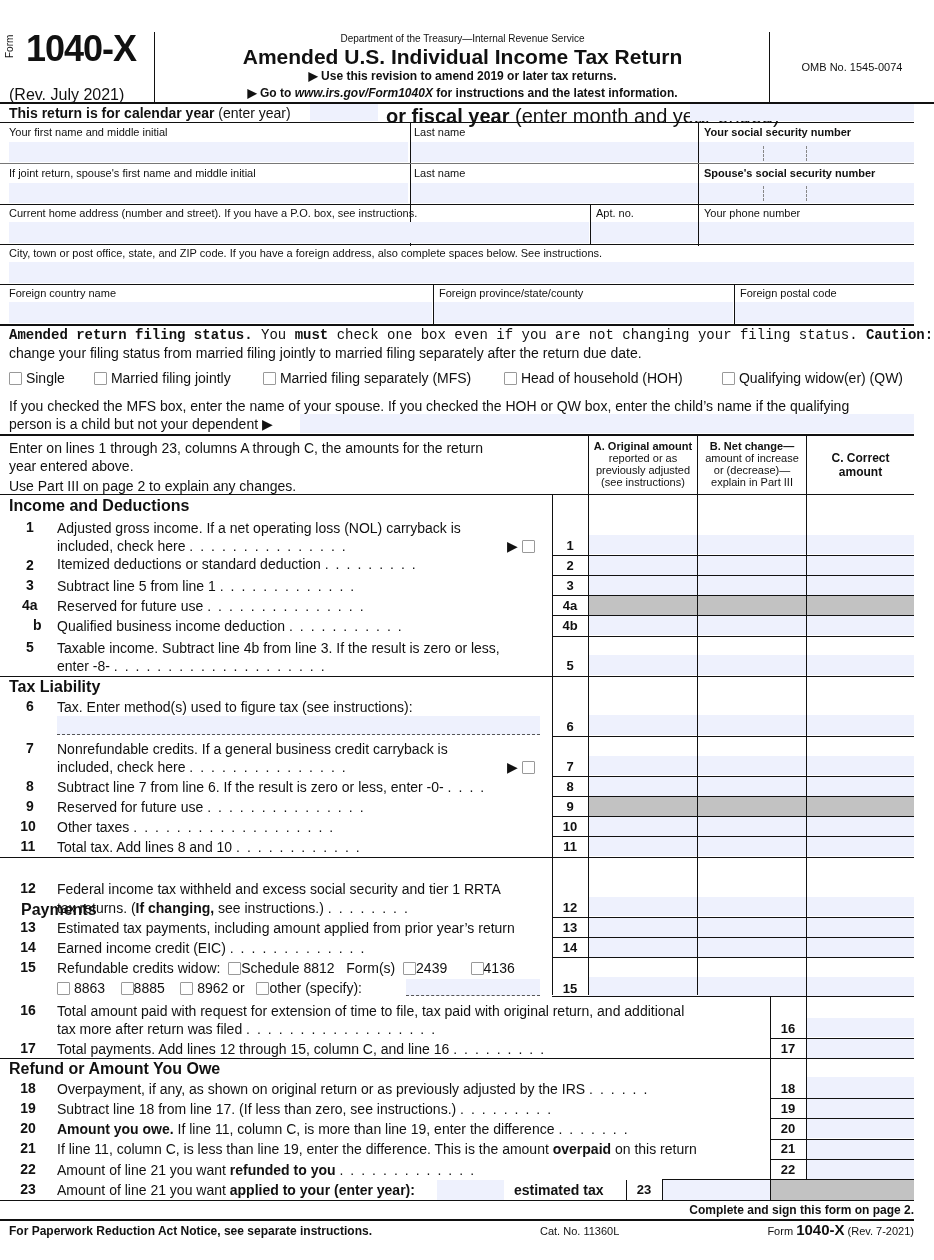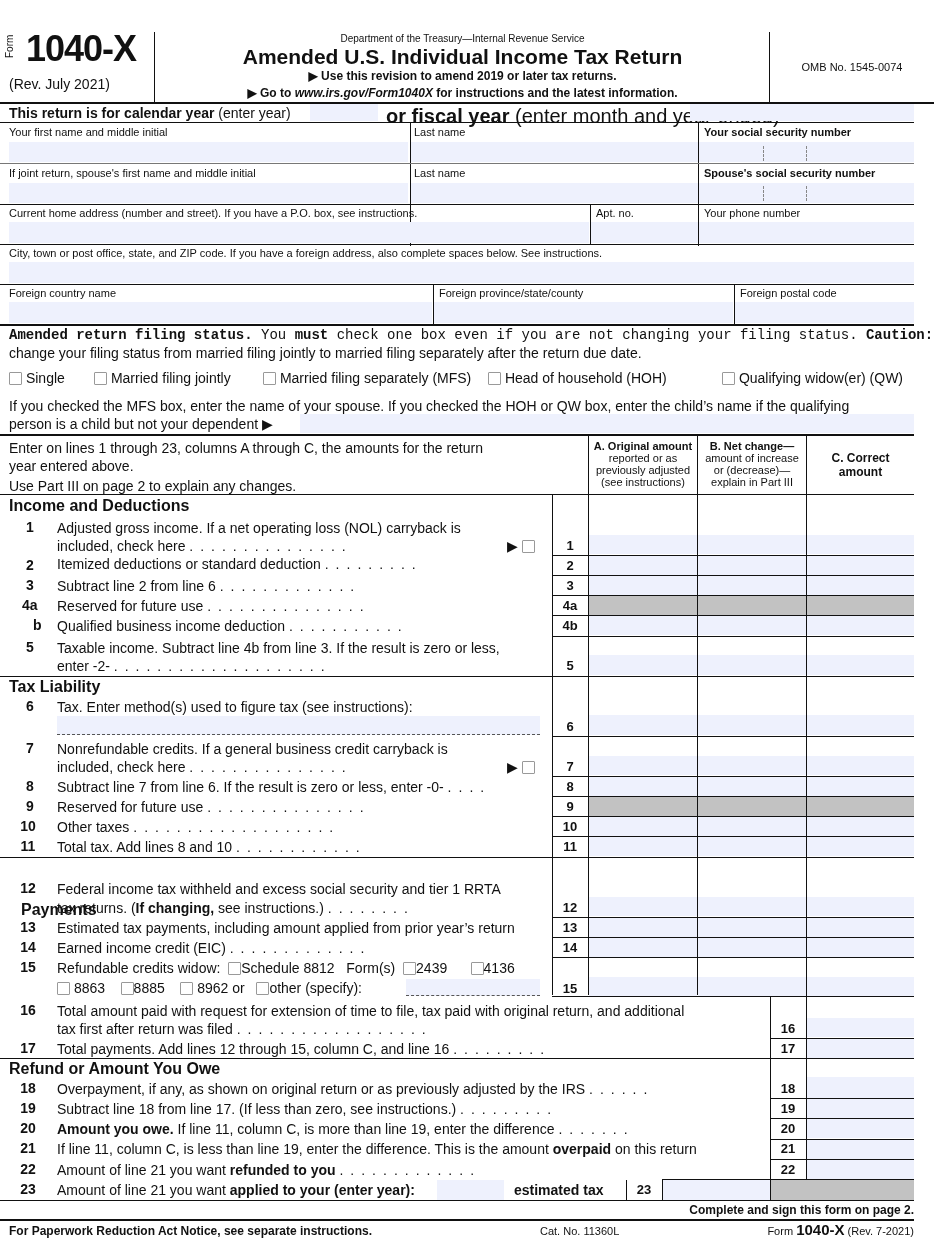--- a/index.html
+++ b/index.html
@@ -18,21 +18,21 @@
   .dots { letter-spacing: 7px; }
   .box-num { position: absolute; left: 552px; width: 36px; font-size: 13px; font-weight: bold; text-align: center; }
   .box-num2 { position: absolute; left: 770px; width: 36px; font-size: 13px; font-weight: bold; text-align: center; }
   .sec-title { position: absolute; font-size: 16px; font-weight: bold; left: 9px; }
 </style>
 </head>
 <body>
 
 <div class="abs" style="left:4px;top:36px;font-size:10px;transform:rotate(-90deg);transform-origin:left top;top:58px;">Form</div>
 <div class="abs" style="left:26px;top:28px;font-size:36px;font-weight:900;letter-spacing:-1px;font-family:'Liberation Sans',sans-serif;">1040-X</div>
-<div class="abs" style="left:9px;top:76px;font-size:14px;">(Rev. July 2021)</div>
+<div class="abs" style="left:9px;top:86px;font-size:16px;">(Rev. July 2021)</div>
 <div class="vline" style="left:154px;top:32px;height:70px;"></div>
 
 <div class="abs" style="left:155px;width:615px;top:33px;font-size:10px;text-align:center;">Department of the Treasury—Internal Revenue Service</div>
 <div class="abs" style="left:155px;width:615px;top:45px;font-size:21px;font-weight:bold;text-align:center;">Amended U.S. Individual Income Tax Return</div>
 <div class="abs" style="left:155px;width:615px;top:69px;font-size:12px;font-weight:bold;text-align:center;">▶ Use this revision to amend 2019 or later tax returns.</div>
 <div class="abs" style="left:155px;width:615px;top:86px;font-size:12px;font-weight:bold;text-align:center;white-space:nowrap;">
   <span>▶ Go to </span><i>www.irs.gov/Form1040X</i><span> for instructions and the latest information.</span>
 </div>
 <div class="vline" style="left:769px;top:32px;height:70px;"></div>
 <div class="abs" style="left:770px;width:164px;top:61px;font-size:11px;text-align:center;">OMB No. 1545-0074</div>
@@ -91,21 +91,21 @@
 <div class="hline thick" style="left:0;width:914px;top:324px;"></div>
 
 <div class="row-text" style="left:9px;top:326px;font-family:Liberation Mono, monospace;">
   <b>Amended return filing status.</b><span> You </span><b>must</b><span> check one box even if you are not changing your filing status. </span><b>Caution:</b><span> In general, you can’t</span>
 </div>
 <div class="row-text" style="left:9px;top:344px;">change your filing status from married filing jointly to married filing separately after the return due date.</div>
 
 <div class="row-text" style="left:9px;top:369px;"><span class="cb"></span> <span>Single</span></div>
 <div class="row-text" style="left:94px;top:369px;"><span class="cb"></span> <span>Married filing jointly</span></div>
 <div class="row-text" style="left:263px;top:369px;"><span class="cb"></span> <span>Married filing separately (MFS)</span></div>
-<div class="row-text" style="left:488px;top:369px;text-align:right;"><span class="cb"></span> <span>Head of household (HOH)</span></div>
+<div class="row-text" style="left:504px;top:369px;text-align:right;"><span class="cb"></span> <span>Head of household (HOH)</span></div>
 <div class="row-text" style="left:722px;top:369px;"><span class="cb"></span> <span>Qualifying widow(er) (QW)</span></div>
 
 <div class="row-text" style="left:9px;top:397px;">If you checked the MFS box, enter the name of your spouse. If you checked the HOH or QW box, enter the child’s name if the qualifying</div>
 <div class="row-text" style="left:9px;top:415px;">person is a child but not your dependent ▶</div>
 <div class="abs fill" style="left:300px;top:414px;width:614px;height:19px;"></div>
 <div class="hline thick" style="left:0;width:914px;top:434px;"></div>
 
 <div class="row-text" style="left:9px;top:439px;">Enter on lines 1 through 23, columns A through C, the amounts for the return</div>
 <div class="row-text" style="left:9px;top:457px;">year entered above.</div>
 <div class="row-text" style="left:9px;top:477px;">Use Part III on page 2 to explain any changes.</div>
@@ -141,21 +141,21 @@
 
 <div class="ln-num" style="left:20px;width:20px;top:557px;">2</div>
 <div class="row-text" style="left:57px;top:555px;"><span>Itemized deductions or standard deduction</span>  <span class="dots">    .........</span></div>
 <div class="box-num" style="top:558px;">2</div>
 <div class="abs fill" style="left:589px;top:556px;width:108px;height:19px;"></div>
 <div class="abs fill" style="left:698px;top:556px;width:108px;height:19px;"></div>
 <div class="abs fill" style="left:807px;top:556px;width:107px;height:19px;"></div>
 <div class="hline" style="left:552px;width:362px;top:575px;"></div>
 
 <div class="ln-num" style="left:20px;width:20px;top:577px;">3</div>
-<div class="row-text" style="left:57px;top:577px;"><span>Subtract line 2 from line 6</span>    <span class="dots">   .............</span></div>
+<div class="row-text" style="left:57px;top:577px;"><span>Subtract line 5 from line 1</span>    <span class="dots">   .............</span></div>
 <div class="box-num" style="top:578px;">3</div>
 <div class="abs fill" style="left:589px;top:576px;width:108px;height:19px;"></div>
 <div class="abs fill" style="left:698px;top:576px;width:108px;height:19px;"></div>
 <div class="abs fill" style="left:807px;top:576px;width:107px;height:19px;"></div>
 <div class="hline" style="left:552px;width:362px;top:595px;"></div>
 
 <div class="ln-num" style="left:22px;width:30px;top:597px;text-align:left;">4a</div>
 <div class="row-text" style="left:57px;top:597px;"><span>Reserved for future use</span> <span class="dots">...............</span></div>
 <div class="box-num" style="top:598px;">4a</div>
 <div class="abs gray" style="left:589px;top:596px;width:325px;height:19px;"></div>
@@ -166,21 +166,21 @@
 <div class="ln-num" style="left:33px;width:20px;top:617px;text-align:left;">b</div>
 <div class="row-text" style="left:57px;top:617px;"><span>Qualified business income deduction</span> <span class="dots">...........</span></div>
 <div class="box-num" style="top:618px;">4b</div>
 <div class="abs fill" style="left:589px;top:616px;width:108px;height:19px;"></div>
 <div class="abs fill" style="left:698px;top:616px;width:108px;height:19px;"></div>
 <div class="abs fill" style="left:807px;top:616px;width:107px;height:19px;"></div>
 <div class="hline" style="left:552px;width:362px;top:636px;"></div>
 
 <div class="ln-num" style="left:20px;width:20px;top:639px;">5</div>
 <div class="row-text" style="left:57px;top:639px;">Taxable income. Subtract line 4b from line 3. If the result is zero or less,</div>
-<div class="row-text" style="left:57px;top:657px;"><span>enter -2-</span> <span class="dots">....................</span></div>
+<div class="row-text" style="left:57px;top:657px;"><span>enter -8-</span> <span class="dots">....................</span></div>
 <div class="box-num" style="top:658px;">5</div>
 <div class="abs fill" style="left:589px;top:655px;width:108px;height:20px;"></div>
 <div class="abs fill" style="left:698px;top:655px;width:108px;height:20px;"></div>
 <div class="abs fill" style="left:807px;top:655px;width:107px;height:20px;"></div>
 <div class="hline" style="left:0;width:914px;top:676px;"></div>
 
 <div class="sec-title" style="top:678px;">Tax Liability</div>
 
 <div class="ln-num" style="left:20px;width:20px;top:698px;">6</div>
 <div class="row-text" style="left:57px;top:698px;">Tax. Enter method(s) used to figure tax (see instructions):</div>
@@ -278,21 +278,21 @@
 <div class="box-num" style="top:981px;">15</div>
 <div class="abs fill" style="left:589px;top:977px;width:108px;height:19px;"></div>
 <div class="abs fill" style="left:698px;top:977px;width:108px;height:19px;"></div>
 <div class="abs fill" style="left:807px;top:977px;width:107px;height:19px;"></div>
 <div class="hline" style="left:552px;width:362px;top:996px;"></div>
 
 <div class="vline" style="left:770px;top:996px;height:205px;"></div>
 
 <div class="ln-num" style="left:16px;width:24px;top:1002px;">16</div>
 <div class="row-text" style="left:57px;top:1002px;">Total amount paid with request for extension of time to file, tax paid with original return, and additional</div>
-<div class="row-text" style="left:57px;top:1020px;"><span>tax first after return was filed</span> <span class="dots">..................</span></div>
+<div class="row-text" style="left:57px;top:1020px;"><span>tax more after return was filed</span> <span class="dots">..................</span></div>
 <div class="box-num2" style="top:1021px;">16</div>
 <div class="abs fill" style="left:807px;top:1018px;width:107px;height:19px;"></div>
 <div class="hline" style="left:770px;width:144px;top:1038px;"></div>
 
 <div class="ln-num" style="left:16px;width:24px;top:1040px;">17</div>
 <div class="row-text" style="left:57px;top:1040px;"><span>Total payments. Add lines 12 through 15, column C, and line 16</span> <span class="dots">.........</span></div>
 <div class="box-num2" style="top:1041px;">17</div>
 <div class="abs fill" style="left:807px;top:1039px;width:107px;height:19px;"></div>
 <div class="hline" style="left:0;width:914px;top:1058px;"></div>
 

